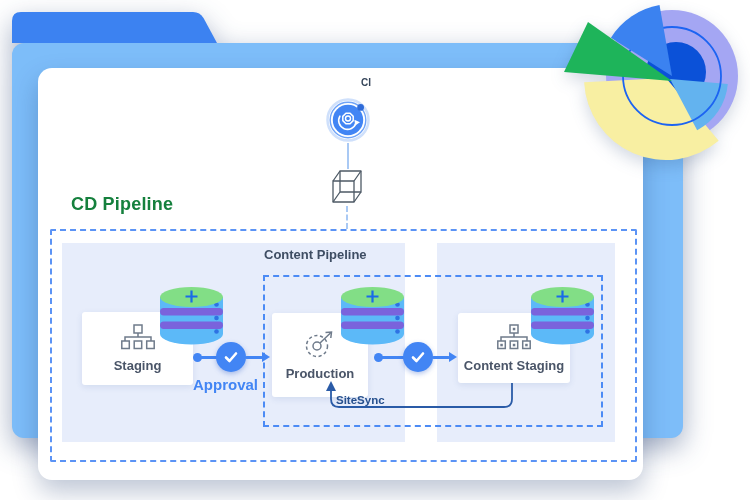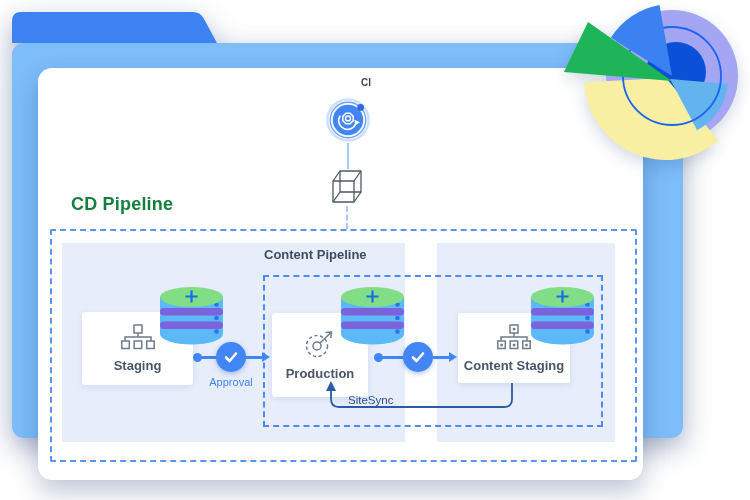--- a/index.html
+++ b/index.html
@@ -45,24 +45,24 @@
   .seg-a{left:197px;width:22px;} .seg-b{left:245px;width:18px;}
   .seg-c{left:378px;width:27px;} .seg-d{left:432px;width:18px;}
   .dot{position:absolute;top:352.5px;width:9px;height:9px;border-radius:50%;background:#4285F4;}
   .dot-a{left:193px;} .dot-b{left:374px;}
   .arrow-right{position:absolute;top:352px;width:0;height:0;border-top:5.5px solid transparent;
                border-bottom:5.5px solid transparent;border-left:8px solid #4285F4;}
   .arrow-a{left:262px;} .arrow-b{left:449px;}
   .check{position:absolute;top:342px;width:30px;height:30px;border-radius:50%;background:#4285F4;
          box-shadow:0 2px 5px rgba(40,90,200,.35);display:flex;align-items:center;justify-content:center;}
   .check-a{left:216px;} .check-b{left:403px;}
-  .approval-label{position:absolute;left:193px;top:376px;width:76px;text-align:center;
-                  font-size:11px;font-weight:400;color:#4285F4;}
+  .approval-label{position:absolute;left:193px;top:376px;width:76px;
+                  font-size:15px;font-weight:700;color:#4285F4;}
   #sitesync-svg{position:absolute;left:300px;top:377px;}
-  .sitesync-label{position:absolute;left:336px;top:394px;width:60px;font-size:11.5px;font-weight:400;color:#26508E;margin-left:12px;}
+  .sitesync-label{position:absolute;left:336px;top:394px;width:60px;font-size:11.5px;font-weight:700;color:#26508E;}
 
   
   #pie-svg{position:absolute;left:555px;top:-40px;filter:drop-shadow(0 6px 8px rgba(30,60,110,.20));}
 </style>
 </head>
 <body>
 
 <div class="stage">
 
   <svg id="folder-svg" width="750" height="500" viewBox="0 0 750 500">

